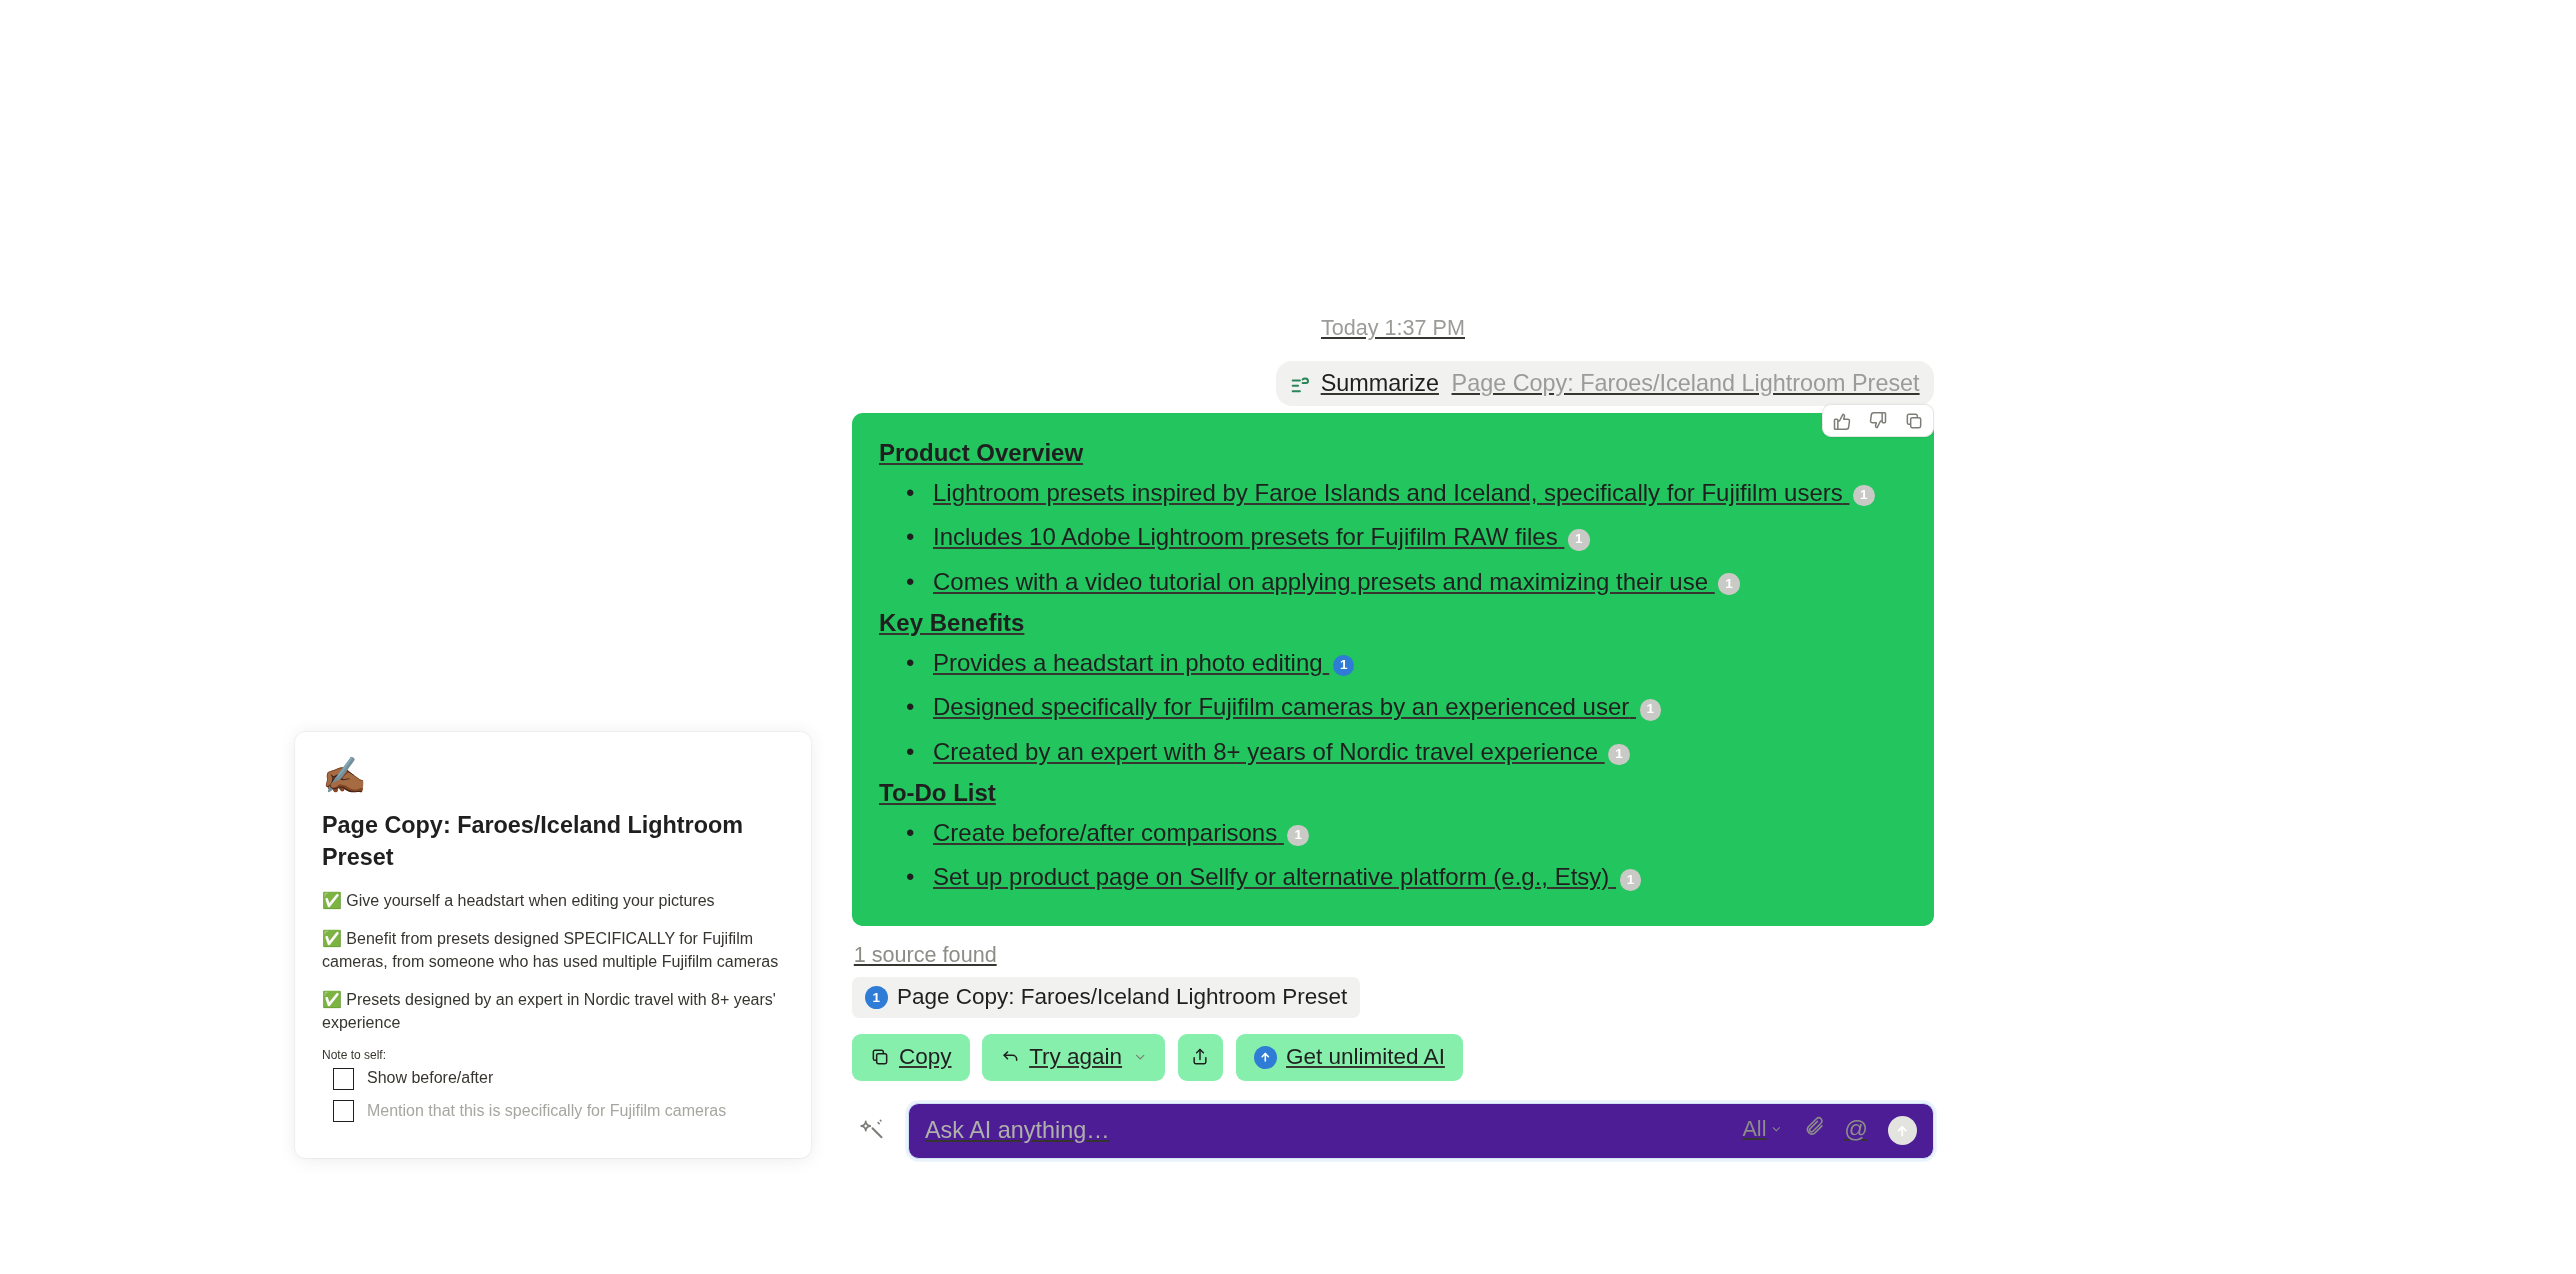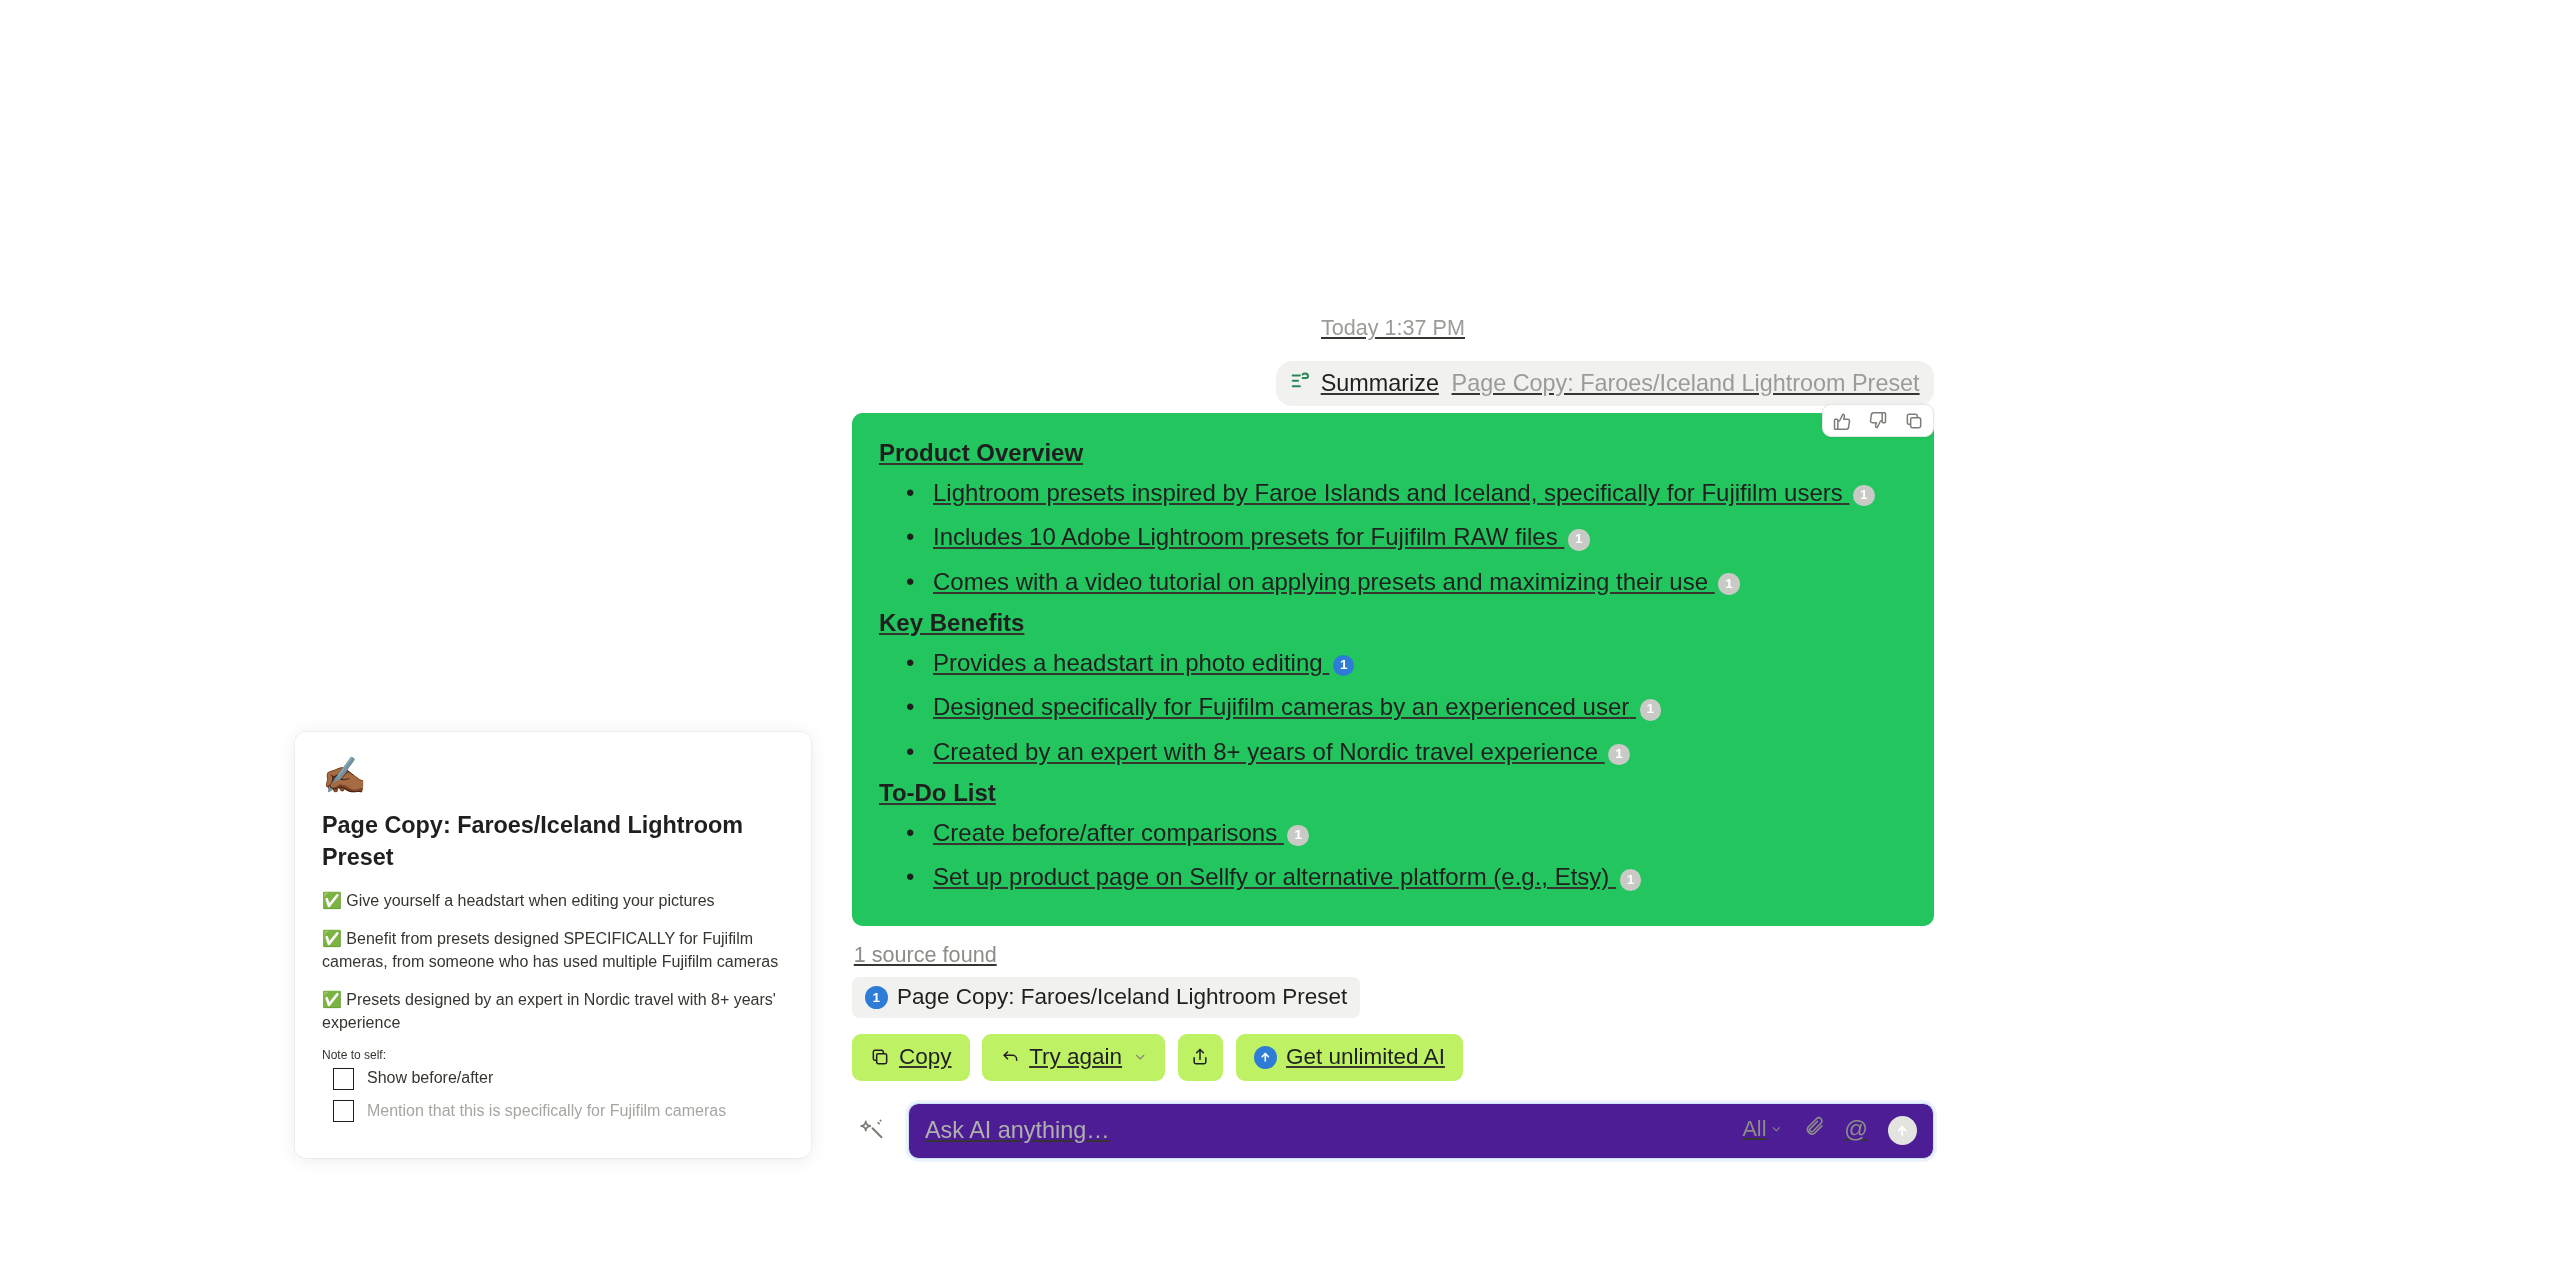--- a/index.html
+++ b/index.html
@@ -81,21 +81,21 @@
       color: #9b9b97;
       margin-bottom: 20px;
     }
     .prompt-row {
       display: flex;
       justify-content: flex-end;
       margin-bottom: 7.2px;
     }
     .prompt-pill {
       display: inline-flex;
-      align-items: flex-start;
+      align-items: flex-end;
       gap: 9px;
       background: #f1f1ef;
       border-radius: 16px;
       padding: 9px 14.4px;
       font-size: 23.4px;
     }
     .summarize-icon {
       display: inline-flex;
       align-items: center;
       justify-content: center;
@@ -198,21 +198,21 @@
 
     .actions-row {
       display: flex;
       gap: 12.6px;
       margin-bottom: 21.6px;
     }
     .action-btn {
       display: inline-flex;
       align-items: center;
       gap: 9px;
-      background: #bef264;
+      background: #86efac;
       border-radius: 9px;
       padding: 10.8px 18px;
       font-size: 22.5px;
       color: #1f1f1f;
       cursor: pointer;
       border: none;
     }
     .action-btn.icon-only { padding: 10.8px 12.6px; }
     .action-btn .upgrade-dot {
       width: 23.4px; height: 23.4px;

